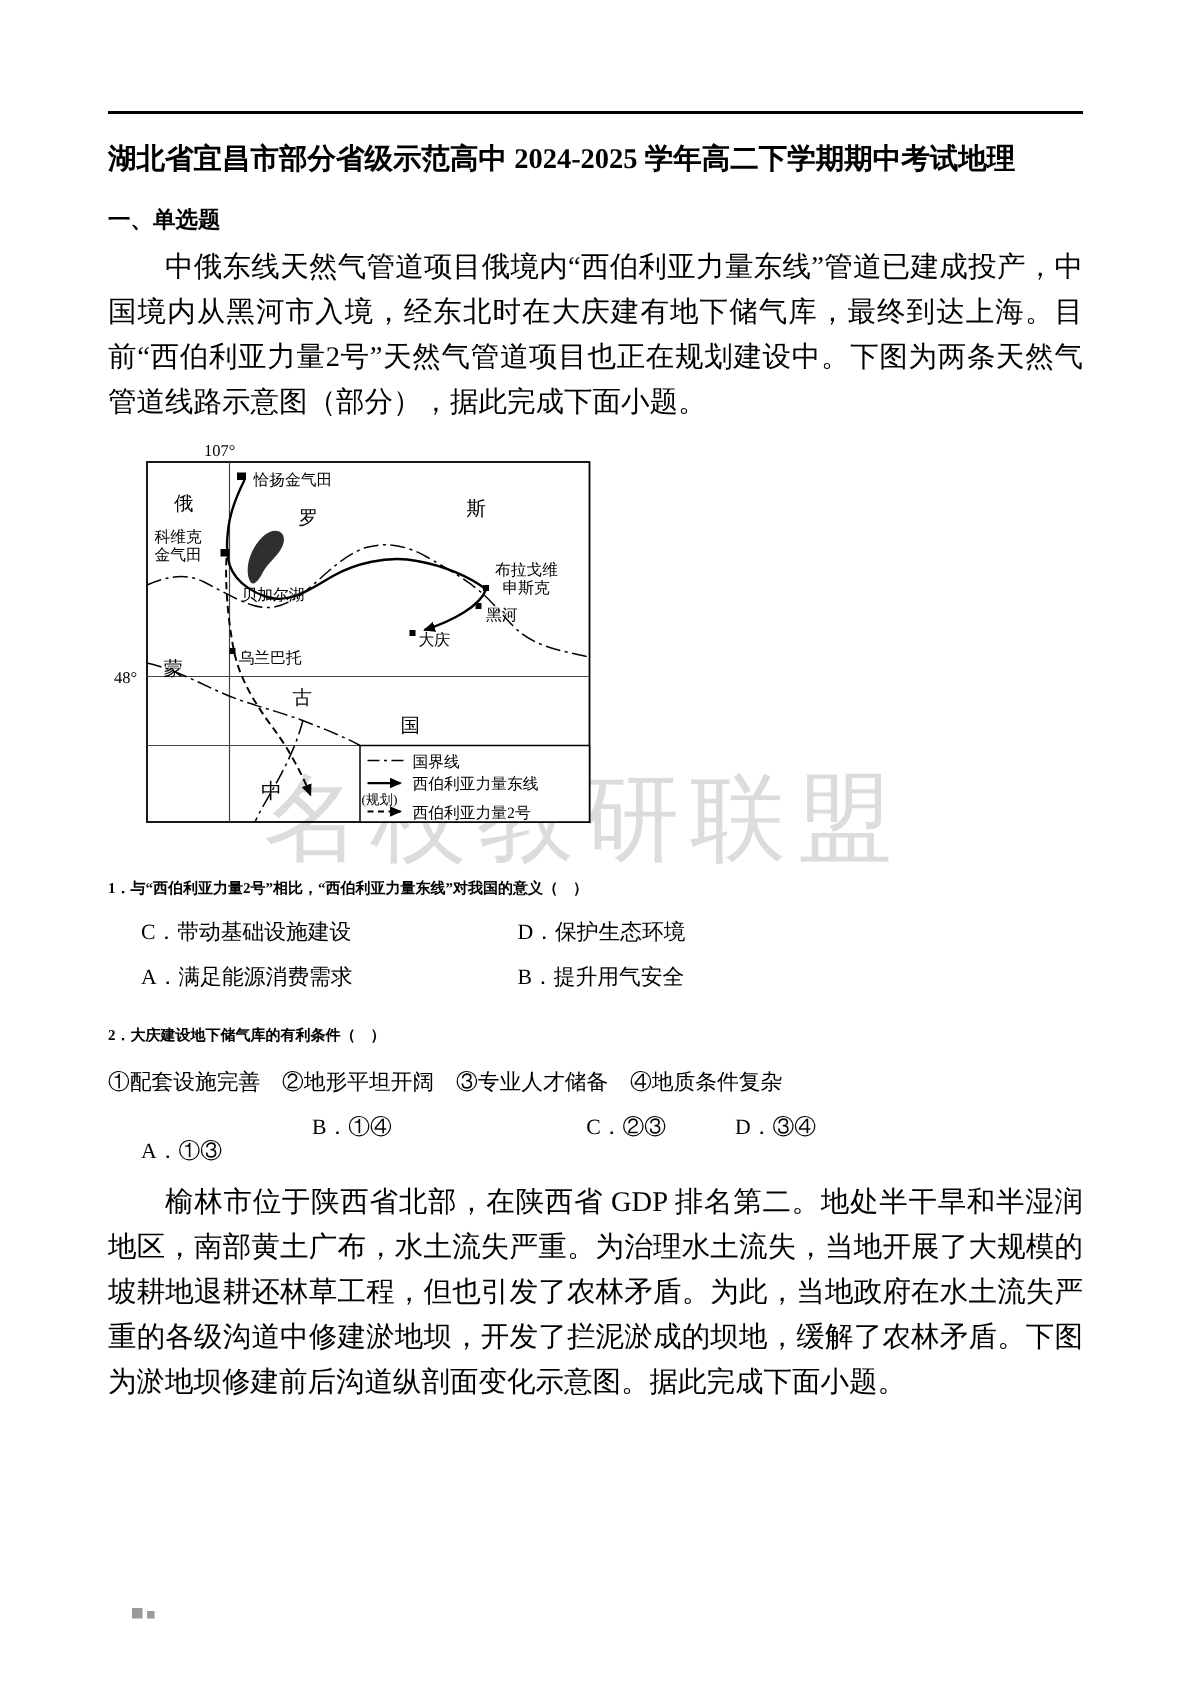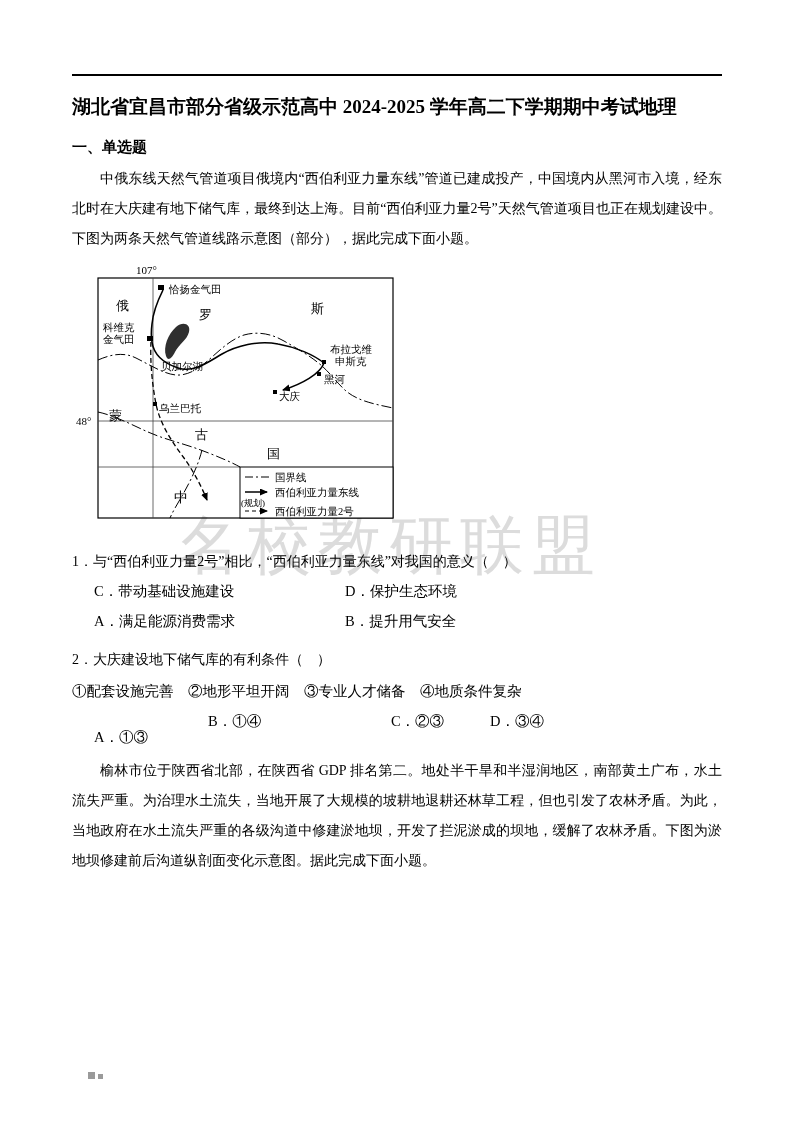--- a/index.html
+++ b/index.html
@@ -12,24 +12,24 @@
   .watermark {
     position: absolute; left: 176px; top: 502px; z-index: 0;
     font-size: 64px; letter-spacing: 7px; white-space: nowrap;
     color: rgba(140,140,140,0.30); font-weight: 400;
     pointer-events: none;
   }
   .content { position: relative; z-index: 1; padding: 74px 72px 0 72px; }
   .top-rule { border-top: 2px solid #000; height: 0; }
   .title { font-size: 19px; font-weight: 700; margin: 16px 0 0 0; line-height: 30px; font-family: Liberation Serif, serif; }
   .section { font-size: 15px; font-weight: 700; margin: 12px 0 0 0; line-height: 26px; }
-  .para { font-size: 14px; line-height: 30px; text-align: justify; text-indent: 2em; margin: 4px 0 0 0; }
+  .para { font-size: 19px; line-height: 30px; text-align: justify; text-indent: 2em; margin: 4px 0 0 0; }
   .map-fig { margin: 8px 0 0 2px; padding: 0; }
   .map-fig text { fill: #000; font-family: "Liberation Serif", "DejaVu Serif", serif; }
-  .qstem { font-size: 14px; line-height: 28px; margin: 10px 0 0 0; }
+  .qstem { font-size: 10px; line-height: 28px; margin: 10px 0 0 0; font-weight: bold; }
   .opt-row { display: flex; font-size: 14.5px; line-height: 30px; padding-left: 22px; }
   .q1-row .opt:first-child { width: 251px; }
   .q2-row .opt:nth-child(1) { width: 114px; margin-top: 16px; }
   .q2-row .opt:nth-child(2) { width: 137px; }
   .q2-row .opt:nth-child(3) { width: 145px; text-align: center; }
   .items-line { font-size: 14.5px; line-height: 30px; margin: 2px 0 0 0; }
   .footer-mark { position: absolute; left: 88px; bottom: 44px; display: flex; gap: 3px; }
   .footer-mark i { display: block; width: 7px; height: 7px; background: #9a9a9a; }
   .footer-mark i + i { width: 5px; height: 5px; margin-top: 2px; }
 </style>

